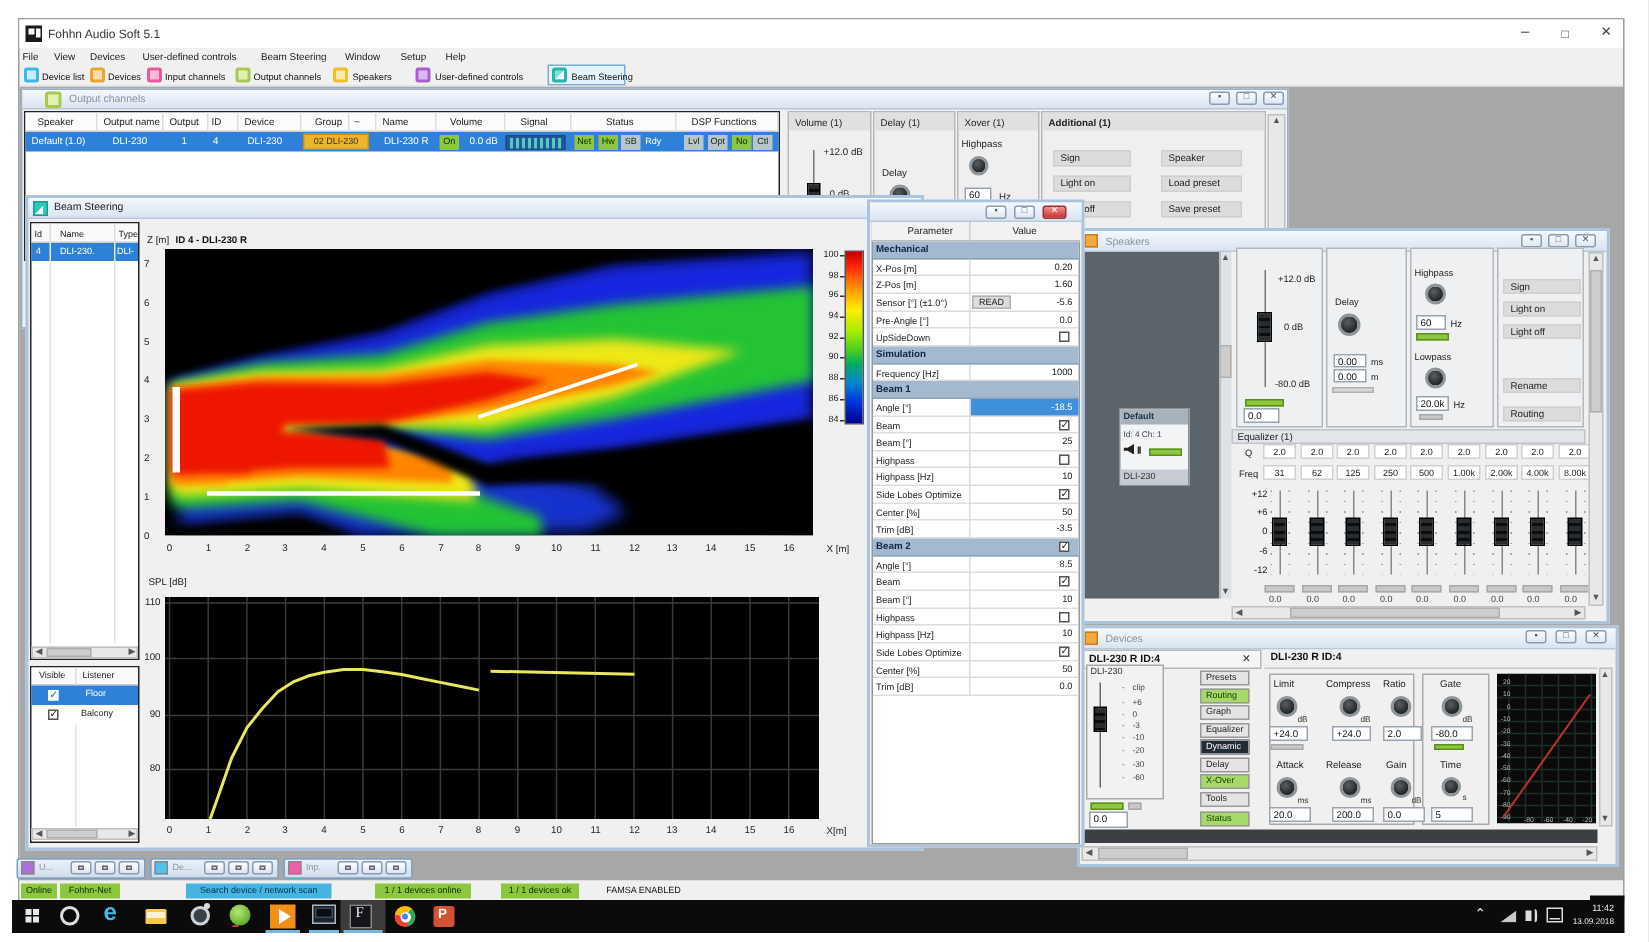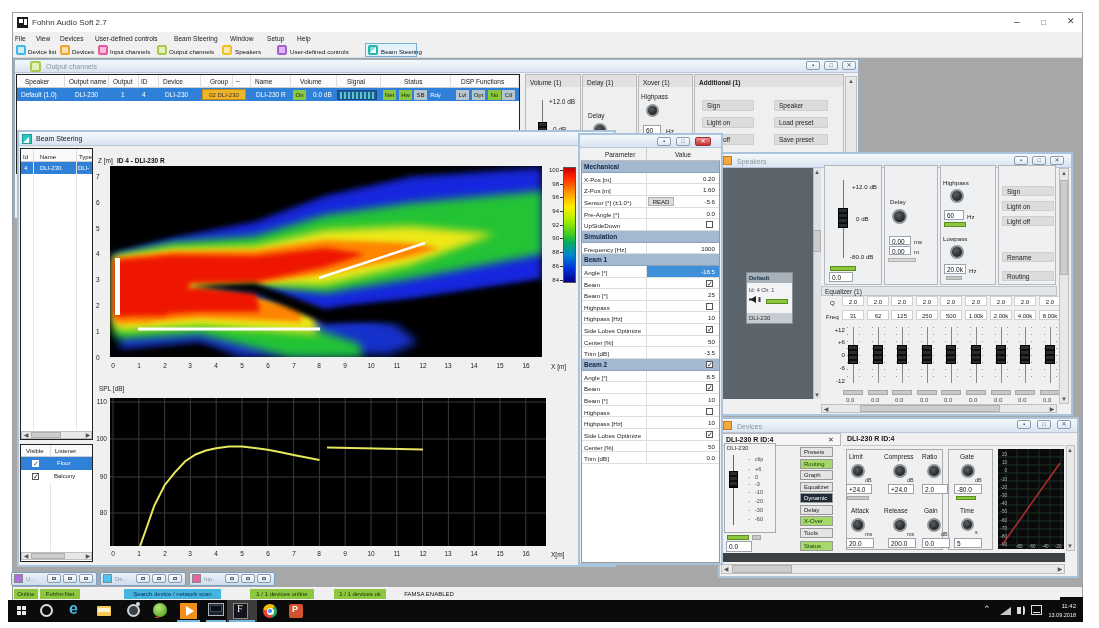--- a/index.html
+++ b/index.html
@@ -16,21 +16,21 @@
 .sbt{background:#cdcdcd;border:1px solid #b0b0b0;}
 .arr{position:absolute;font-size:6px;color:#555;line-height:8px;text-align:center;}
 .t{position:absolute;font-size:6.5px;color:#222;line-height:9px;white-space:nowrap;}
 </style></head>
 <body>
 <div class="a" style="left:12px;top:12px;width:1071px;height:588px;background:#f0f0f0;border:1px solid #9aa0a6;"></div>
 <div class="a" style="left:13px;top:13px;width:1069px;height:19px;background:#fff;"></div>
 <div class="a" style="left:17px;top:17px;width:11px;height:11px;background:#1b1b1b;"></div>
 <div class="a" style="left:19px;top:19px;width:4px;height:4px;background:#fff;"></div>
 <div class="a" style="left:24px;top:19px;width:3px;height:6px;background:#fff;"></div>
-<div class="t" style="left:32px;top:18px;font-size:8px;color:#333;">Fohhn Audio Soft 2.7</div>
+<div class="t" style="left:32px;top:18px;font-size:8px;color:#333;">Fohhn Audio Soft 5.1</div>
 <div class="t" style="left:1014px;top:17px;font-size:10px;color:#444;">–</div>
 <div class="t" style="left:1041px;top:18px;font-size:8px;color:#444;">□</div>
 <div class="t" style="left:1067px;top:17px;font-size:9px;color:#444;">✕</div>
 <div class="t" style="left:15px;top:34px;font-size:6.6px;color:#1a1a1a;">File</div>
 <div class="t" style="left:36px;top:34px;font-size:6.6px;color:#1a1a1a;">View</div>
 <div class="t" style="left:60px;top:34px;font-size:6.6px;color:#1a1a1a;">Devices</div>
 <div class="t" style="left:95px;top:34px;font-size:6.6px;color:#1a1a1a;">User-defined controls</div>
 <div class="t" style="left:174px;top:34px;font-size:6.6px;color:#1a1a1a;">Beam Steering</div>
 <div class="t" style="left:230px;top:34px;font-size:6.6px;color:#1a1a1a;">Window</div>
 <div class="t" style="left:267px;top:34px;font-size:6.6px;color:#1a1a1a;">Setup</div>

